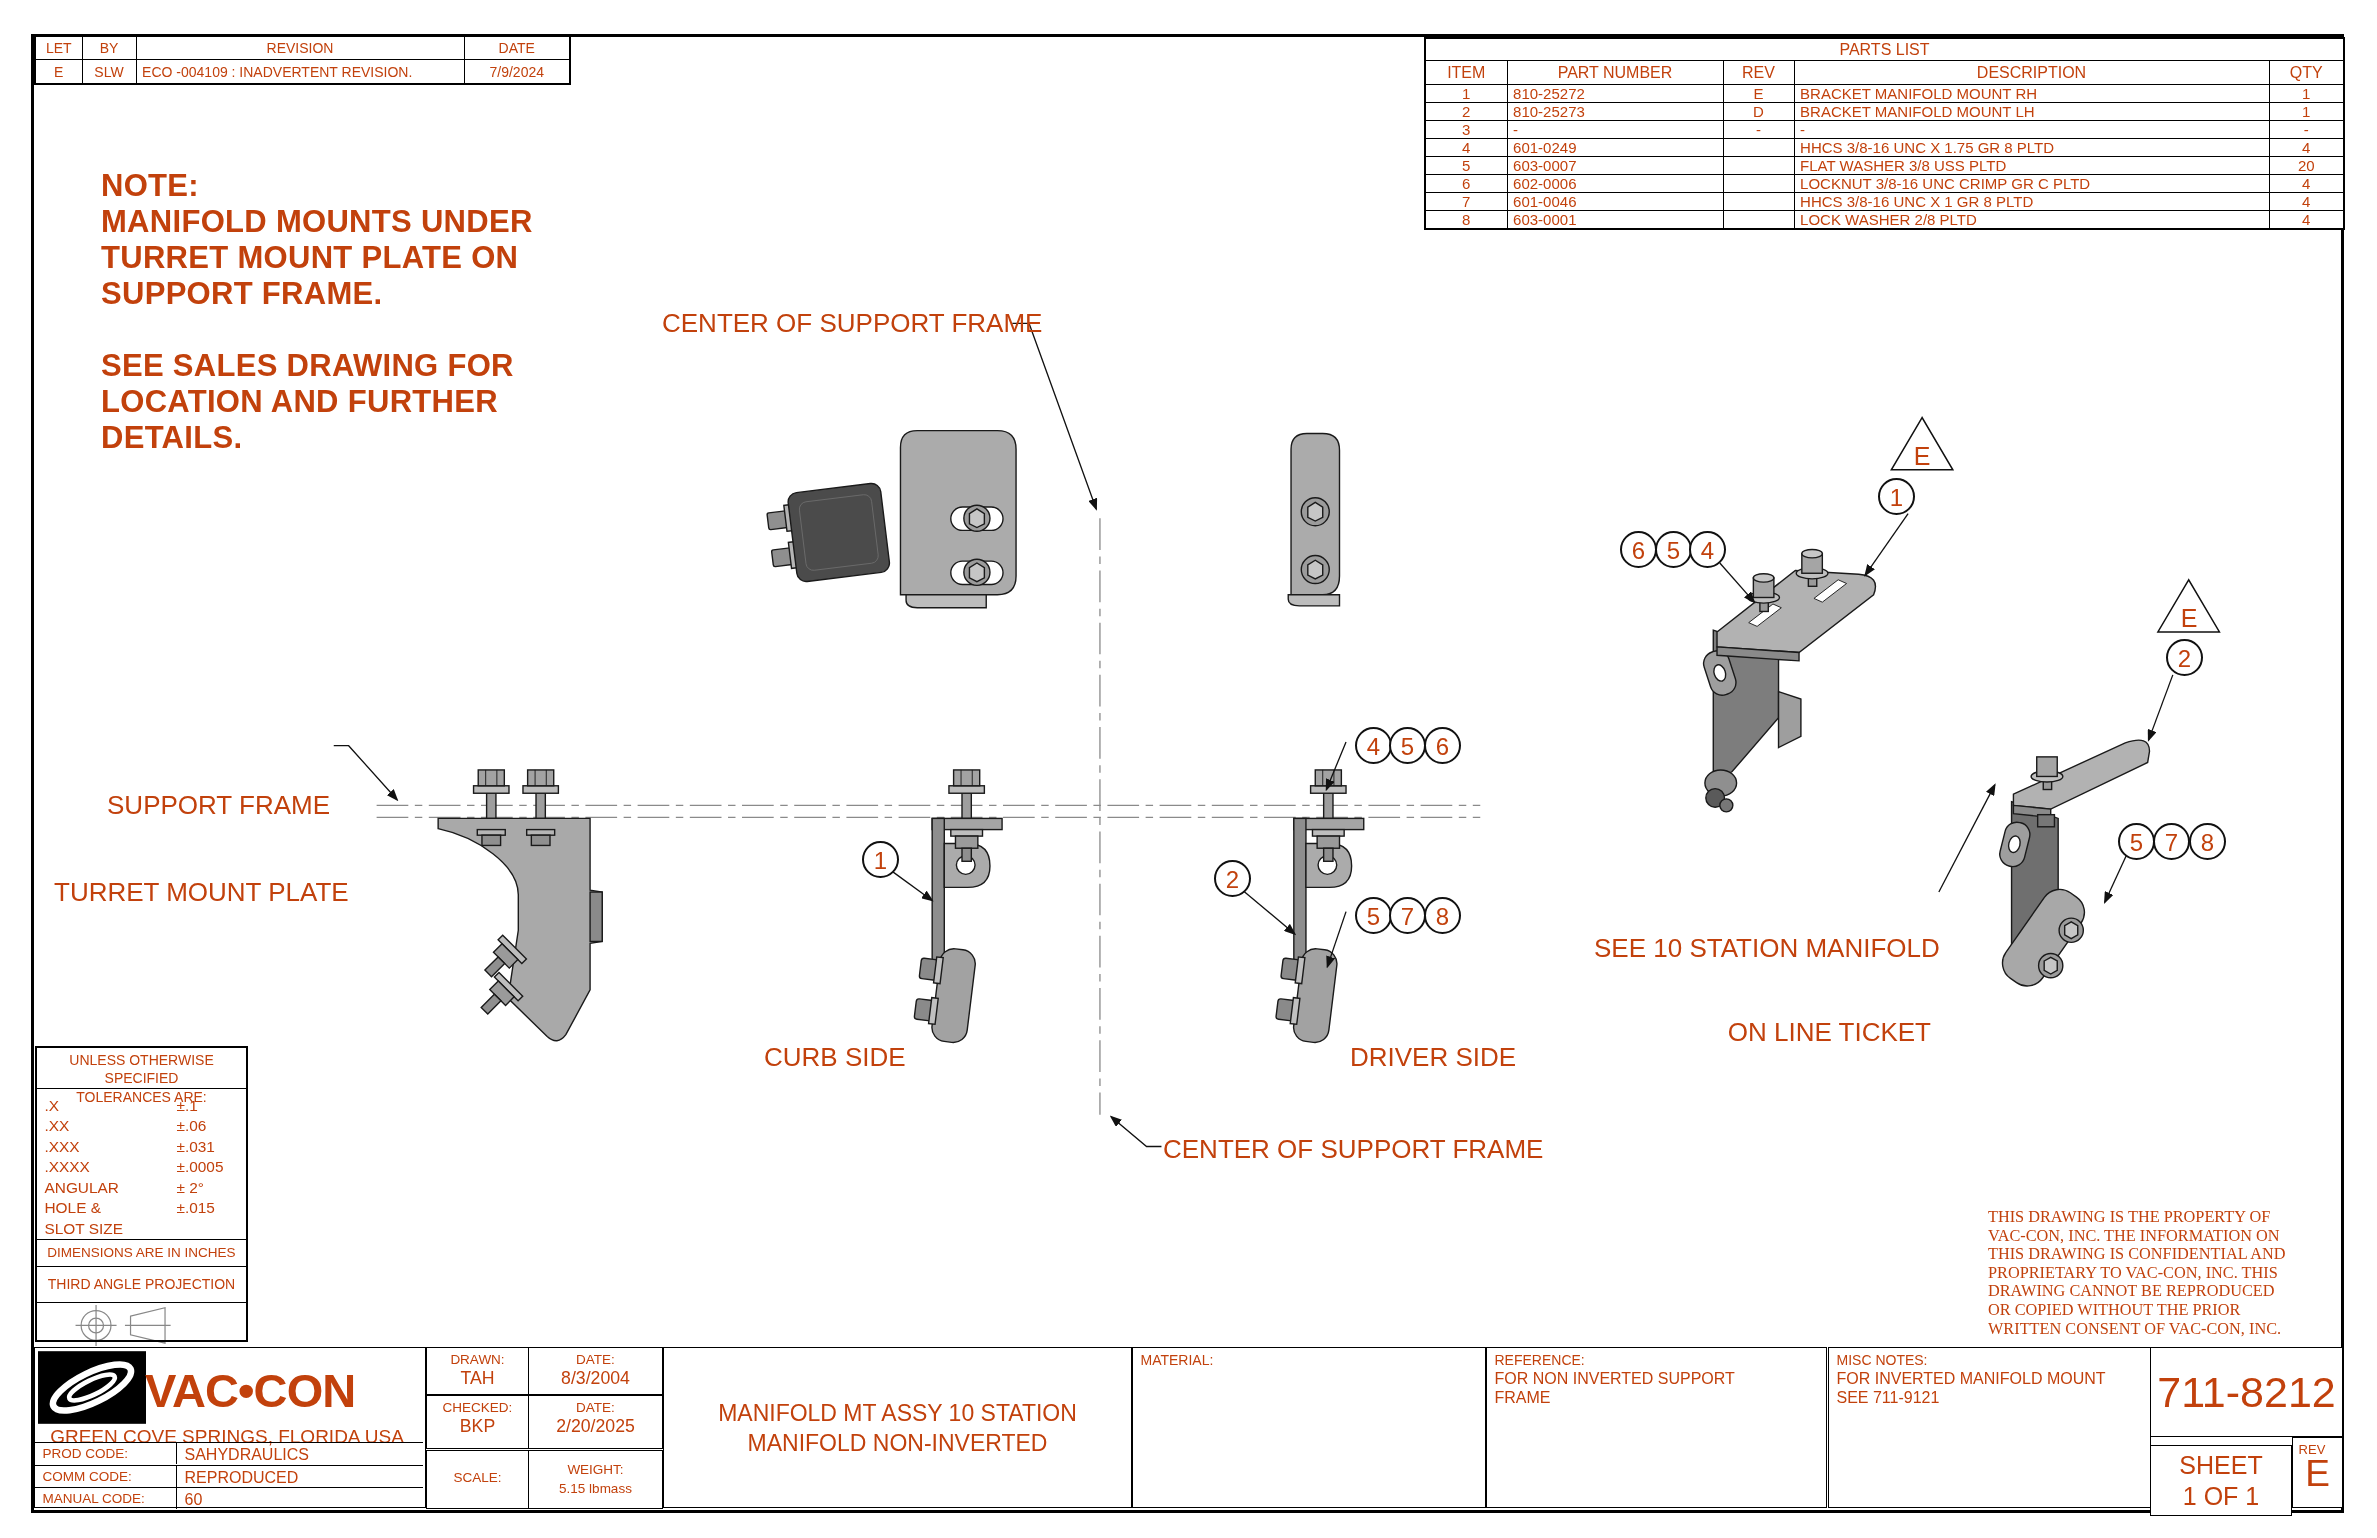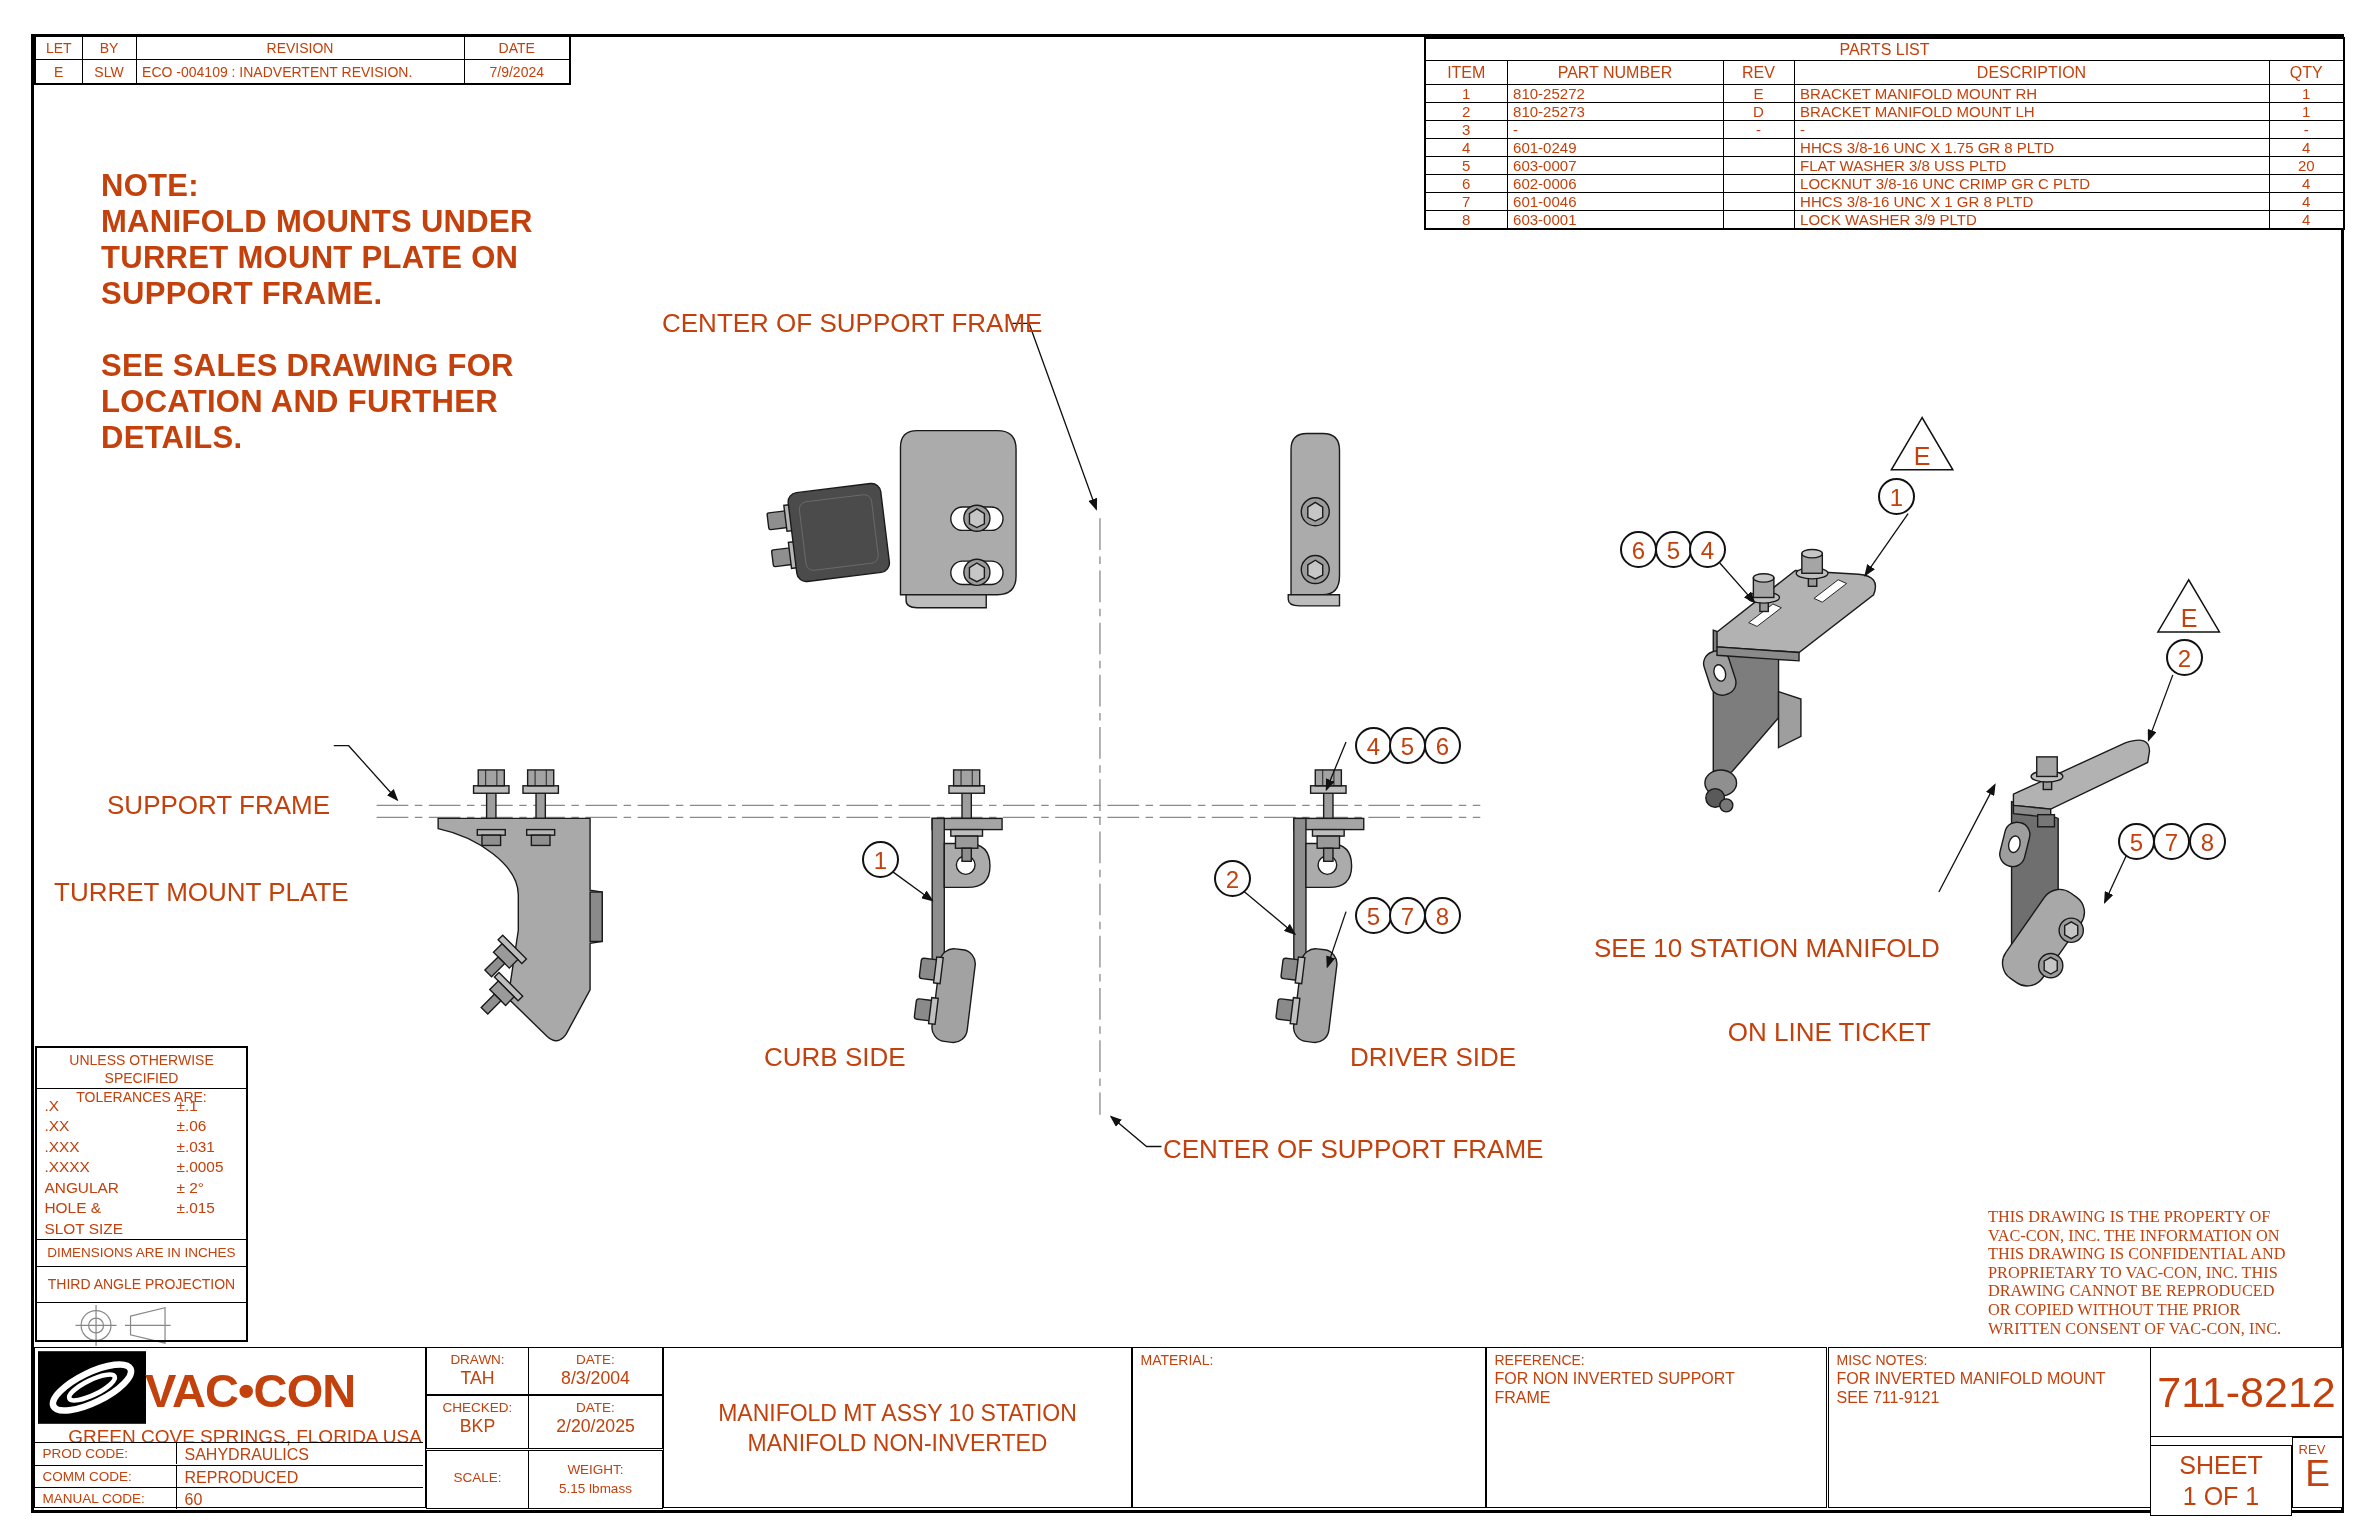--- a/index.html
+++ b/index.html
@@ -43,21 +43,21 @@
   .tstrip{position:absolute;left:34px;top:1347px;width:2309px;height:161px;}
   .tb{position:absolute;border:1.9px solid #000;box-sizing:border-box;background:#fff;}
   .sml{font-size:13.5px;text-align:center;padding-top:3.7px;}
   .smv{font-size:17.7px;text-align:center;padding-top:0.9px;}
   .cell-title{display:flex;flex-direction:column;justify-content:center;align-items:center;
               font-size:23px;line-height:30px;}
   .blk-lab{font-size:14px;padding:3.7px 0 0 7.5px;}
   .blk-line{font-size:16px;padding:1.9px 0 0 7.5px;}
   .brand{position:absolute;left:110px;top:15px;font-size:47px;font-weight:900;
          letter-spacing:-0.9px;white-space:nowrap;}
-  .city{position:absolute;left:18px;top:78px;width:384px;text-align:center;font-size:19px;}
+  .city{position:absolute;left:0;top:78px;width:384px;text-align:center;font-size:19px;}
   .code-row{position:absolute;left:0;width:388px;height:22.4px;border-top:1.9px solid #000;
             display:flex;box-sizing:border-box;}
   .code-l{width:142px;border-right:1.9px solid #000;padding:2.8px 0 0 7.5px;font-size:13.5px;
           box-sizing:border-box;}
   .code-v{flex:1;padding:2.8px 0 0 7.5px;font-size:16px;}
   .num-cell{display:flex;align-items:center;justify-content:center;font-size:43px;}
   .sheet-cell{display:flex;flex-direction:column;align-items:center;justify-content:center;
               font-size:25px;line-height:31px;margin-top:8px;}
   .rev-lab{font-size:13px;padding:3.7px 0 0 5.6px;}
   .rev-val{font-size:37px;text-align:center;margin-top:-3.7px;}
@@ -348,21 +348,21 @@
       <td class="ctr">7</td>
       <td>601-0046</td>
       <td class="ctr"></td>
       <td>HHCS 3/8-16 UNC X 1 GR 8 PLTD</td>
       <td class="ctr">4</td>
     </tr>
     <tr>
       <td class="ctr">8</td>
       <td>603-0001</td>
       <td class="ctr"></td>
-      <td>LOCK WASHER 3/9 PLTD</td>
+      <td>LOCK WASHER 2/8 PLTD</td>
       <td class="ctr">4</td>
     </tr>
   </tbody>
     </table>
 
   <div class="note">
     <div class="note-line">NOTE:</div>
     <div class="note-line">MANIFOLD MOUNTS UNDER</div>
     <div class="note-line">TURRET MOUNT PLATE ON</div>
     <div class="note-line">SUPPORT FRAME.</div>

